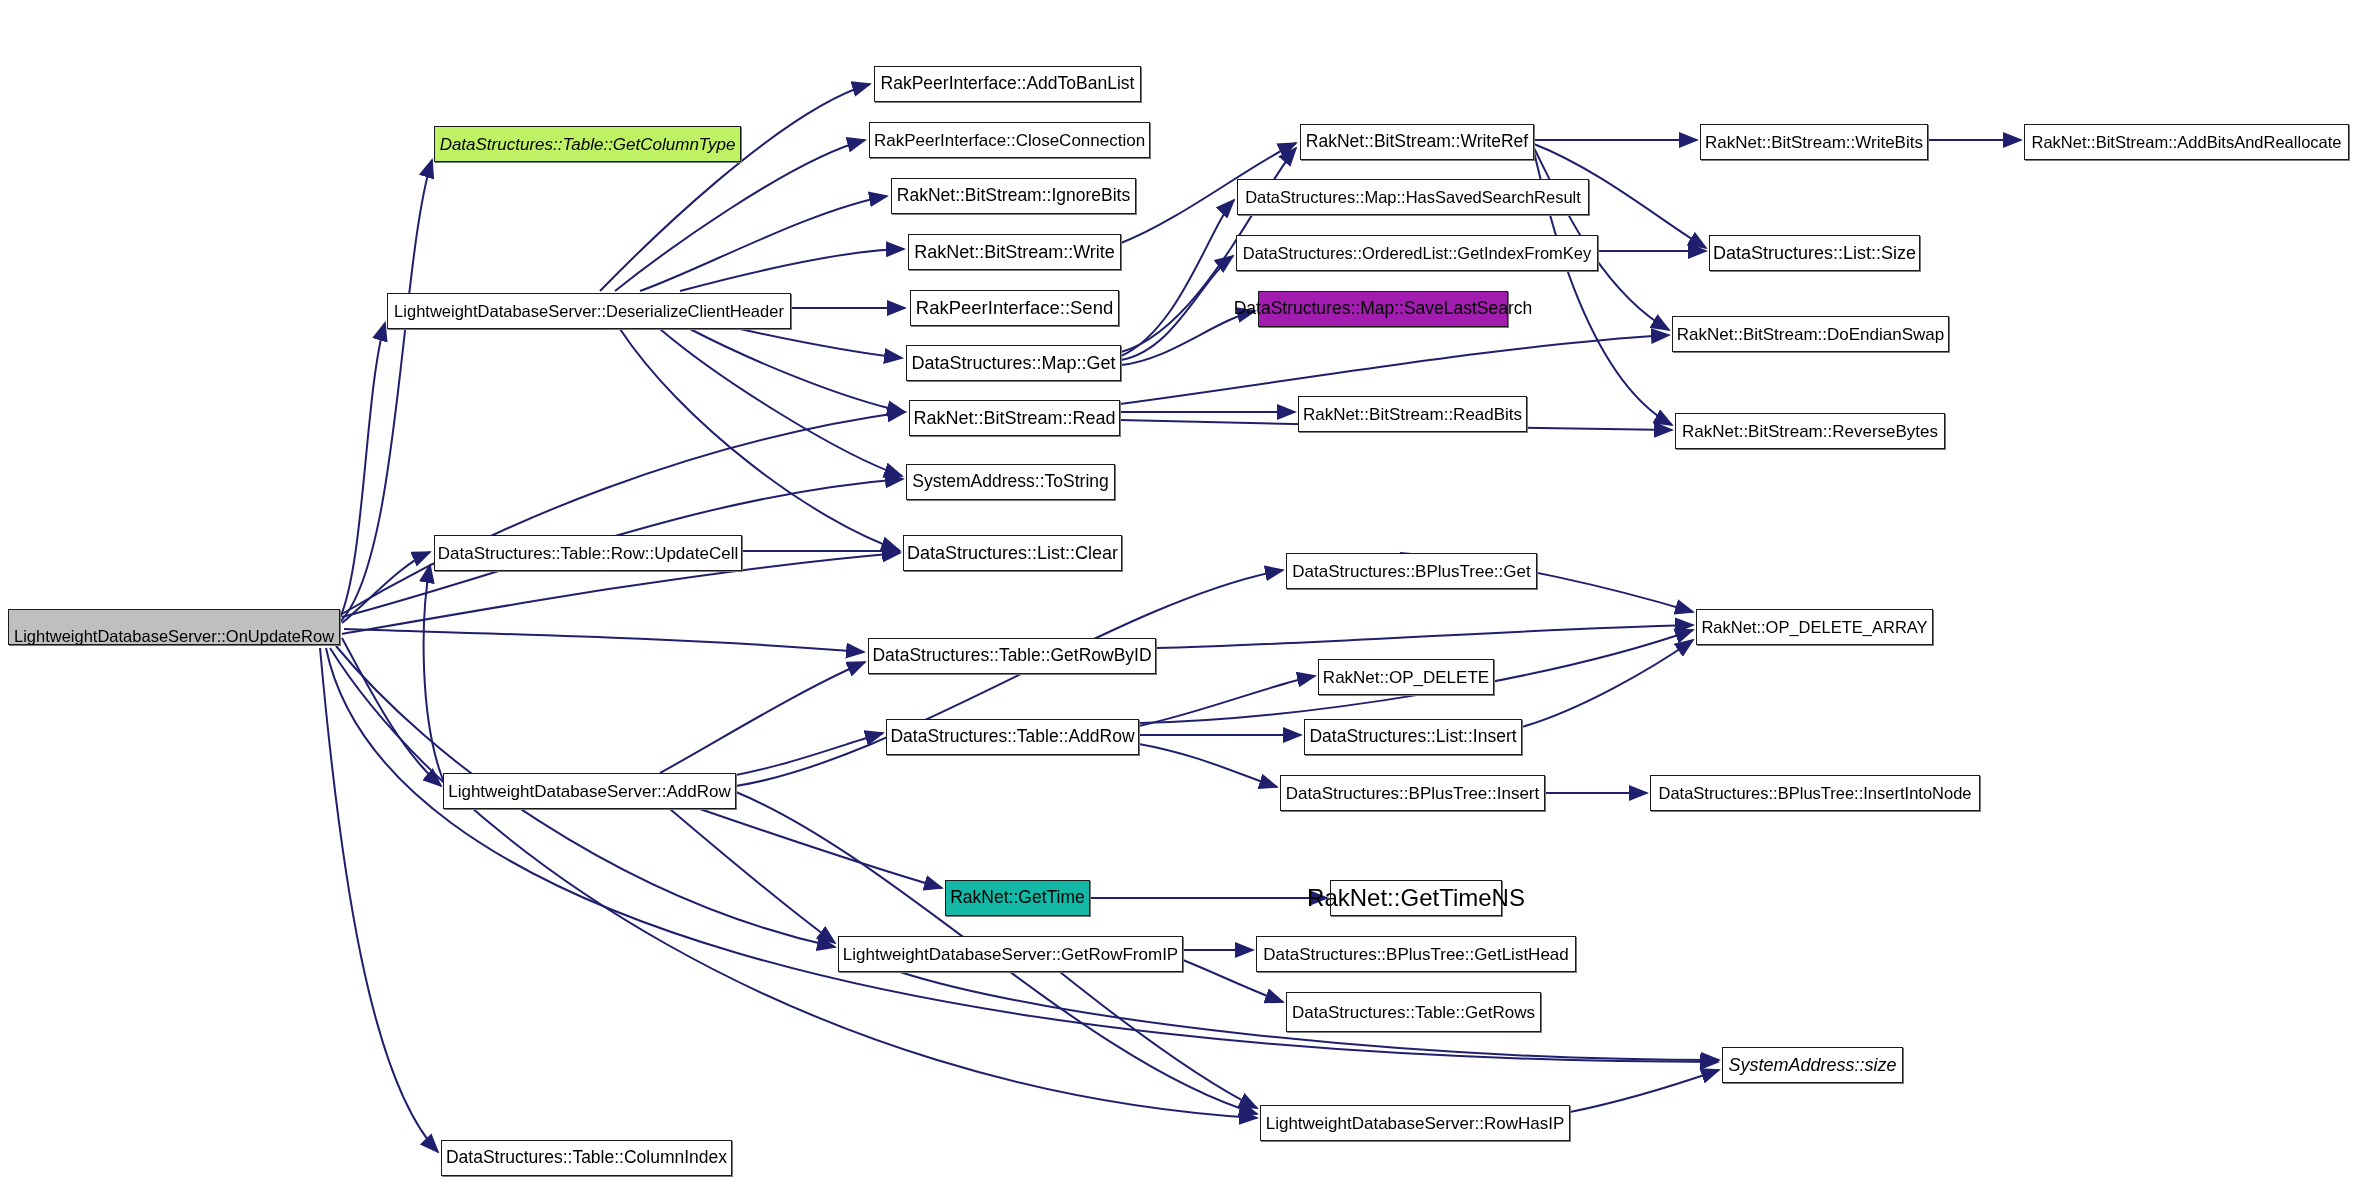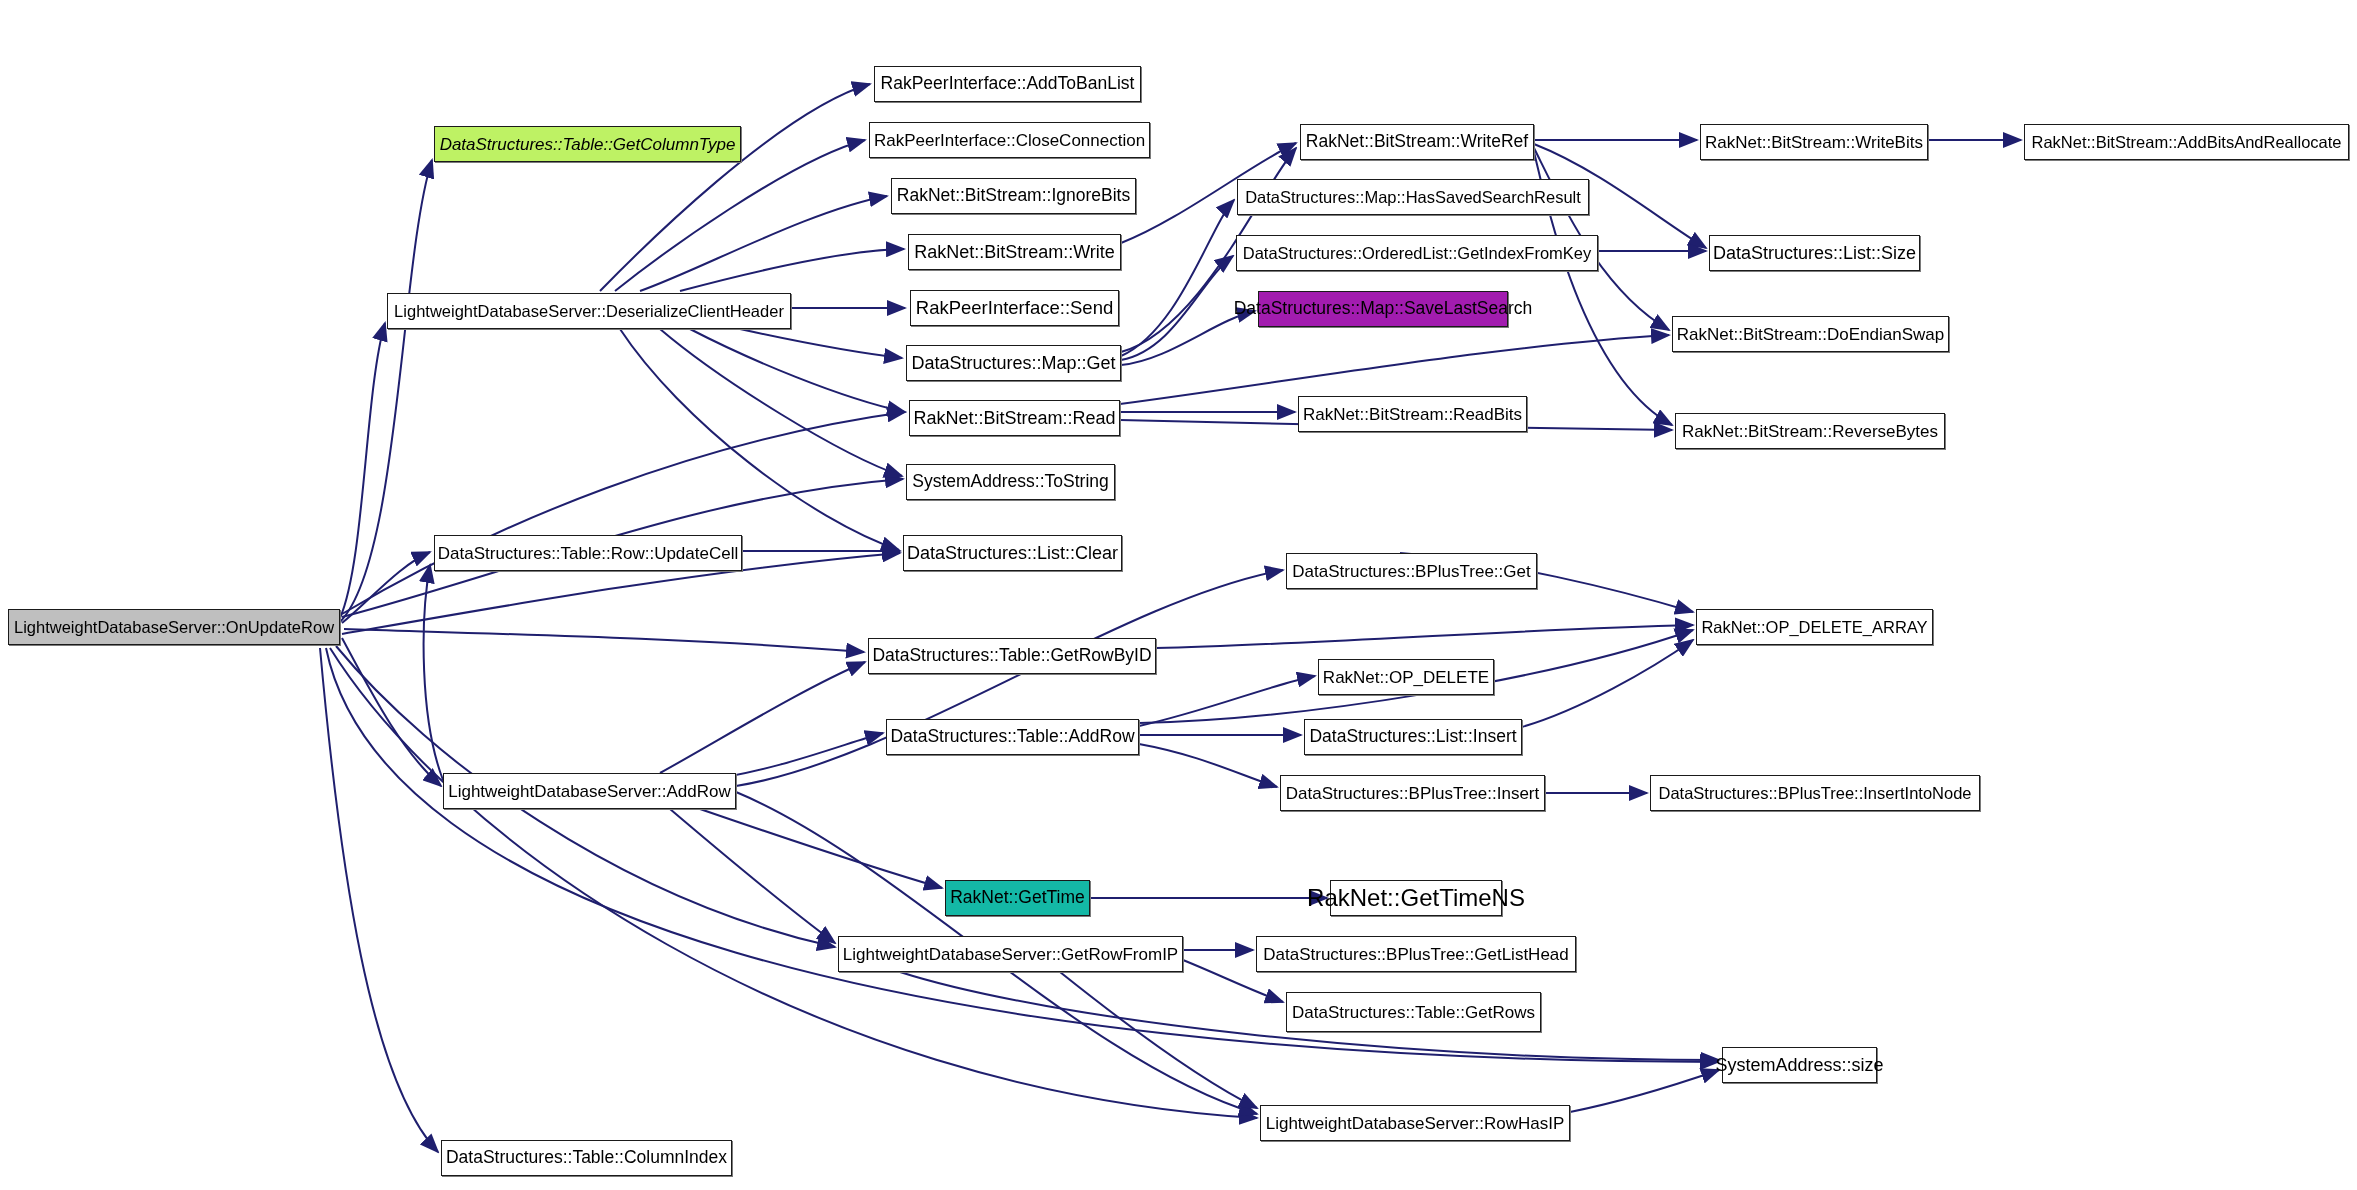--- a/index.html
+++ b/index.html
@@ -107,21 +107,21 @@
         <path d="M 1090 898 L 1327 898" fill="none" stroke="#1f1f6e" stroke-width="2" marker-end="url(#arrow)"></path>
         <path d="M 1183 950 L 1253 950" fill="none" stroke="#1f1f6e" stroke-width="2" marker-end="url(#arrow)"></path>
         <path d="M 1183 960 C 1220 975, 1250 990, 1283 1002" fill="none" stroke="#1f1f6e" stroke-width="2" marker-end="url(#arrow)"></path>
         <path d="M 1060 972 C 1120 1020, 1200 1080, 1257 1108" fill="none" stroke="#1f1f6e" stroke-width="2" marker-end="url(#arrow)"></path>
         <path d="M 900 972 C 1050 1020, 1400 1060, 1719 1060" fill="none" stroke="#1f1f6e" stroke-width="2" marker-end="url(#arrow)"></path>
         <path d="M 1570 1112 C 1630 1100, 1690 1080, 1719 1070" fill="none" stroke="#1f1f6e" stroke-width="2" marker-end="url(#arrow)"></path>
         <path d="M 1400 553 C 1500 560, 1620 590, 1693 612" fill="none" stroke="#1f1f6e" stroke-width="2" marker-end="url(#arrow)"></path>
       </g>
   </svg>
   <div id="node-layer">
-      <div class="node root" style="left: 8px; top: 609px; width: 332px; height: 36px; border-color: rgb(26, 26, 26); background: rgb(191, 191, 191);">
+      <div class="node root" style="left: 8px; top: 609px; width: 332px; height: 36px; border-color: rgb(26, 26, 26); background: rgb(191, 191, 191); align-items: flex-end;">
         <span style="font-size: 16.5px;">LightweightDatabaseServer::OnUpdateRow</span>
       </div>
       <div class="node" style="left: 434px; top: 126px; width: 307px; height: 36px; border-color: rgb(26, 26, 26); background: #bef264; font-style: italic;">
         <span style="font-size: 17px;">DataStructures::Table::GetColumnType</span>
       </div>
       <div class="node" style="left: 387px; top: 293px; width: 404px; height: 36px; border-color: rgb(26, 26, 26); background: rgb(255, 255, 255);">
         <span style="font-size: 16.5px;">LightweightDatabaseServer::DeserializeClientHeader</span>
       </div>
       <div class="node" style="left: 434px; top: 535px; width: 308px; height: 36px; border-color: rgb(26, 26, 26); background: rgb(255, 255, 255);">
         <span style="font-size: 17px;">DataStructures::Table::Row::UpdateCell</span>
@@ -215,21 +215,21 @@
       </div>
       <div class="node" style="left: 1672px; top: 316px; width: 277px; height: 36px; border-color: rgb(26, 26, 26); background: rgb(255, 255, 255);">
         <span style="font-size: 17px;">RakNet::BitStream::DoEndianSwap</span>
       </div>
       <div class="node" style="left: 1675px; top: 413px; width: 270px; height: 36px; border-color: rgb(26, 26, 26); background: rgb(255, 255, 255);">
         <span style="font-size: 17px;">RakNet::BitStream::ReverseBytes</span>
       </div>
       <div class="node" style="left: 1696px; top: 609px; width: 237px; height: 36px; border-color: rgb(26, 26, 26); background: rgb(255, 255, 255);">
         <span style="font-size: 16.5px;">RakNet::OP_DELETE_ARRAY</span>
       </div>
-      <div class="node" style="left: 1722px; top: 1047px; width: 155px; height: 36px; border-color: rgb(26, 26, 26); background: rgb(255, 255, 255);">
+      <div class="node" style="left: 1722px; top: 1047px; width: 181px; height: 36px; border-color: rgb(26, 26, 26); background: rgb(255, 255, 255); font-style: italic;">
         <span style="font-size: 18px;">SystemAddress::size</span>
       </div>
       <div class="node" style="left: 1700px; top: 124px; width: 228px; height: 36px; border-color: rgb(26, 26, 26); background: rgb(255, 255, 255);">
         <span style="font-size: 17px;">RakNet::BitStream::WriteBits</span>
       </div>
       <div class="node" style="left: 2024px; top: 124px; width: 325px; height: 36px; border-color: rgb(26, 26, 26); background: rgb(255, 255, 255);">
         <span style="font-size: 16.5px;">RakNet::BitStream::AddBitsAndReallocate</span>
       </div>
       <div class="node" style="left: 1650px; top: 775px; width: 330px; height: 36px; border-color: rgb(26, 26, 26); background: rgb(255, 255, 255);">
         <span style="font-size: 16.5px;">DataStructures::BPlusTree::InsertIntoNode</span>

